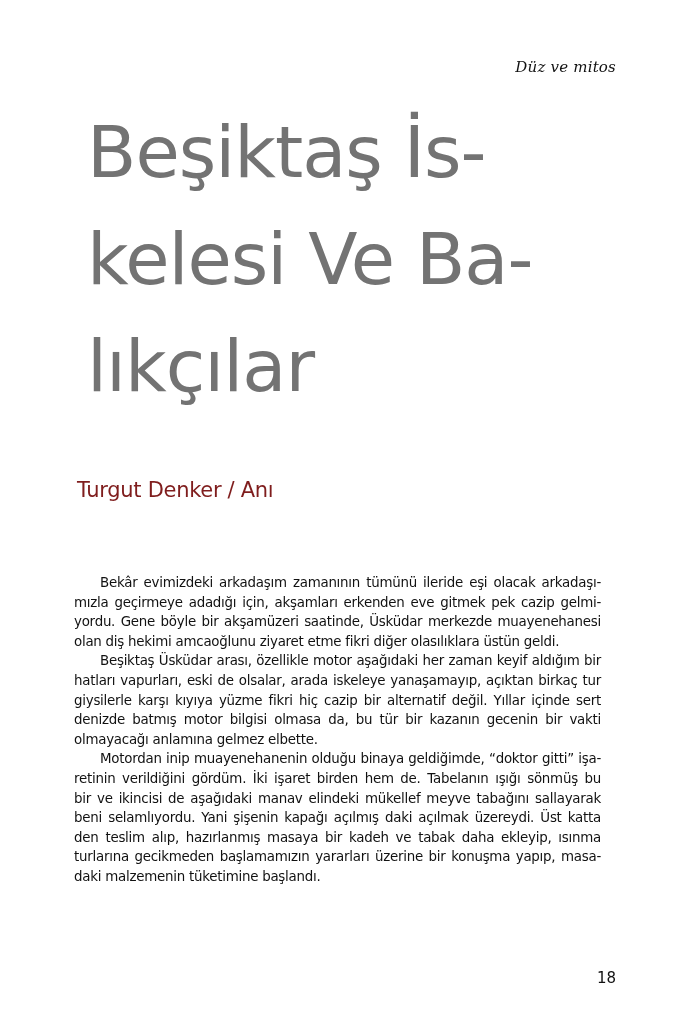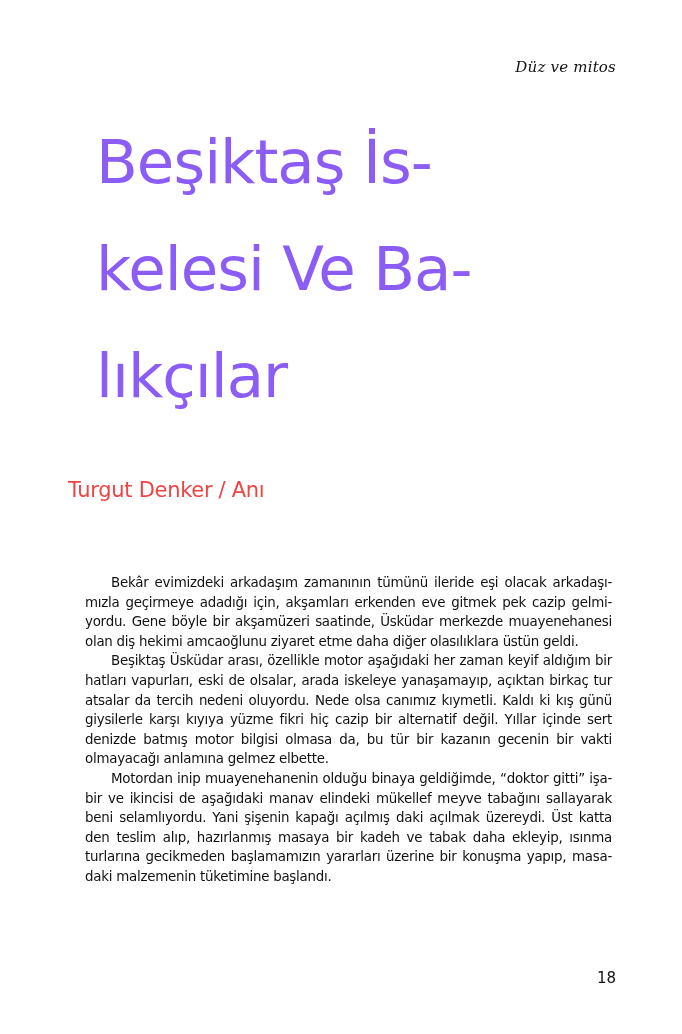--- a/index.html
+++ b/index.html
@@ -1,21 +1,21 @@
 <!DOCTYPE html>
 <html><head>
 <meta charset="utf-8">
 <style>
   html, body { margin:0; padding:0; background:#ffffff; }
   body { width:682px; height:1034px; position:relative; overflow:hidden; color:#0a0a0a; font-family:"DejaVu Sans", sans-serif; }
   .running-head { position:absolute; top:58px; right:66px; font-family:"DejaVu Serif", serif; font-style:italic; font-size:15px; color:#111; letter-spacing:0.2px; }
-  .title { position:absolute; left:80px; top:92px; width:560px; margin:16px; font-family:"DejaVu Sans", sans-serif; font-weight:normal; font-size:61px; line-height:107px; letter-spacing:-1px; color:#8b5cf6; }
+  .title { position:absolute; left:80px; top:92px; width:560px; margin:7px; font-family:"DejaVu Sans", sans-serif; font-weight:normal; font-size:72px; line-height:107px; letter-spacing:-1px; color:#737373; }
   .title span { display:block; white-space:nowrap; }
-  .byline { position:absolute; left:68px; top:478px; font-family:"DejaVu Sans", sans-serif; font-size:21px; color:#ef4444; letter-spacing:-0.3px; }
-  .body { position:absolute; left:85px; top:573px; width:527px; font-family:"DejaVu Sans", sans-serif; font-size:13.4px; line-height:19.6px; color:#111; letter-spacing:-0.25px; }
+  .byline { position:absolute; left:77px; top:478px; font-family:"DejaVu Sans", sans-serif; font-size:21px; color:#7f1d1d; letter-spacing:-0.3px; }
+  .body { position:absolute; left:74px; top:573px; width:527px; font-family:"DejaVu Sans", sans-serif; font-size:13.4px; line-height:19.6px; color:#111; letter-spacing:-0.25px; }
   .body .line { display:block; white-space:nowrap; text-align:justify; text-align-last:justify; }
   .body .line.last { text-align-last:left; }
   .body .line.indent { padding-left:26px; }
   .page-number { position:absolute; right:66px; top:969px; font-family:"DejaVu Sans", sans-serif; font-size:15px; color:#111;text-align:right; }
 </style>
 </head>
 <body>
 
 <div class="running-head">Düz ve mitos</div>
 
@@ -24,28 +24,28 @@
   <span>kelesi Ve Ba-</span>
   <span>lıkçılar</span>
 </h1>
 
 <div class="byline">Turgut Denker / Anı</div>
 
 <div class="body">
   <span class="line indent">Bekâr evimizdeki arkadaşım zamanının tümünü ileride eşi olacak arkadaşı-</span>
   <span class="line">mızla geçirmeye adadığı için, akşamları erkenden eve gitmek pek cazip gelmi-</span>
   <span class="line">yordu. Gene böyle bir akşamüzeri saatinde, Üsküdar merkezde muayenehanesi</span>
-  <span class="line last">olan diş hekimi amcaoğlunu ziyaret etme daha diğer olasılıklara üstün geldi.</span>
+  <span class="line last">olan diş hekimi amcaoğlunu ziyaret etme fikri diğer olasılıklara üstün geldi.</span>
   <span class="line indent">Beşiktaş Üsküdar arası, özellikle motor aşağıdaki her zaman keyif aldığım bir</span>
   <span class="line">hatları vapurları, eski de olsalar, arada iskeleye yanaşamayıp, açıktan birkaç tur</span>
-  <span class="line">atsalar da tercih nedeni oluyordu. Nede olsa canımız kıymetli.  Kaldı ki kış günü</span>
   <span class="line">giysilerle karşı kıyıya yüzme fikri hiç cazip bir alternatif değil. Yıllar içinde sert</span>
   <span class="line">denizde batmış motor bilgisi olmasa da, bu tür bir kazanın gecenin bir vakti</span>
   <span class="line last">olmayacağı anlamına gelmez elbette.</span>
   <span class="line indent">Motordan inip muayenehanenin olduğu binaya geldiğimde, “doktor gitti” işa-</span>
+  <span class="line">retinin verildiğini gördüm. İki işaret birden hem de. Tabelanın ışığı sönmüş bu</span>
   <span class="line">bir ve ikincisi de aşağıdaki manav elindeki mükellef meyve tabağını sallayarak</span>
   <span class="line">beni selamlıyordu. Yani şişenin kapağı açılmış daki açılmak üzereydi. Üst katta</span>
   <span class="line">den teslim alıp, hazırlanmış masaya bir kadeh ve tabak daha ekleyip, ısınma</span>
   <span class="line">turlarına gecikmeden başlamamızın yararları üzerine bir konuşma yapıp, masa-</span>
   <span class="line last">daki malzemenin tüketimine başlandı.</span>
 </div>
 
 <div class="page-number">18</div>
 
 </body></html>

